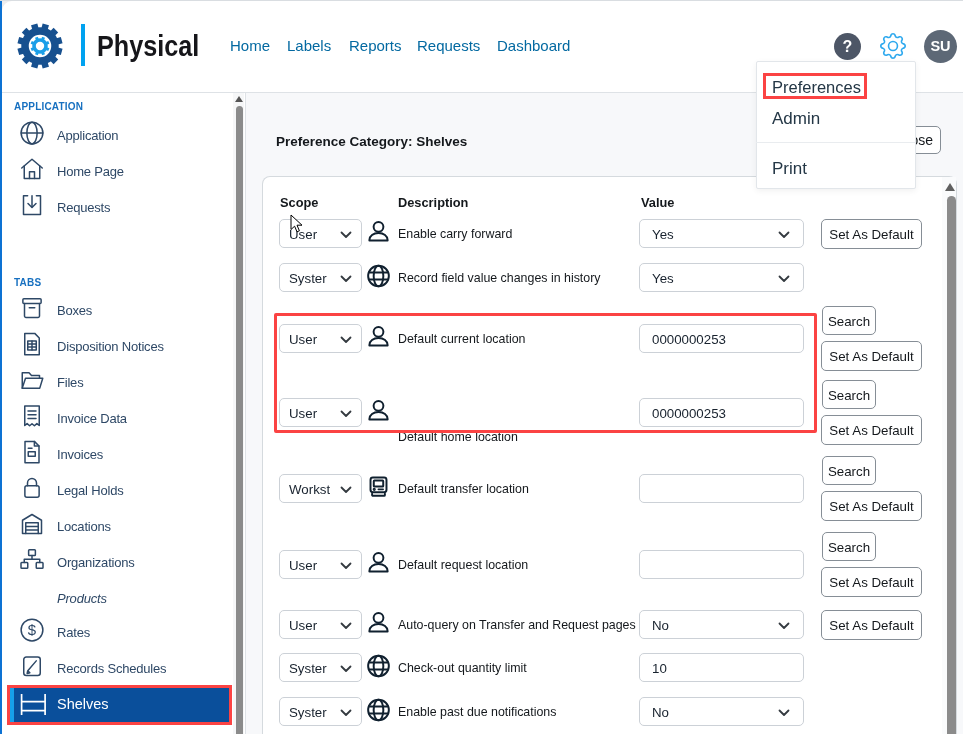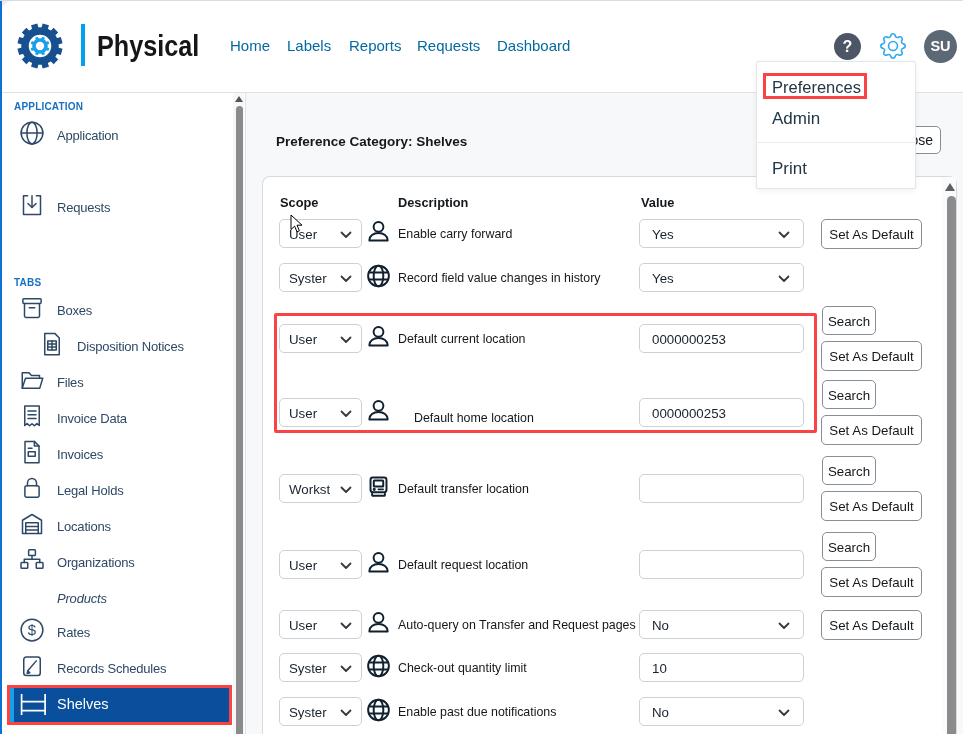--- a/index.html
+++ b/index.html
@@ -96,38 +96,46 @@
   <div id="sidebar-items" class="abs" style="left:0;top:0;width:963px;height:734px;">
   <div class="sechead" style="top:101px;">APPLICATION</div>
   <div class="sideitem" style="top:116.5px;">
         <span class="ic"><svg width="30" height="30" viewBox="0 0 24 24" fill="none" stroke="#2e4866" stroke-width="1.2" stroke-linecap="round" stroke-linejoin="round">
             <circle cx="12" cy="12" r="8.7"></circle>
             <ellipse cx="12" cy="12" rx="4.1" ry="8.7"></ellipse>
             <path d="M3.3 12 H20.7"></path>
           </svg></span>
         <span class="lb">Application</span>
       </div>
+  <div class="sideitem" style="top:152.5px;">
+        <span class="ic"><svg width="30" height="30" viewBox="0 0 24 24" fill="none" stroke="#2e4866" stroke-width="1.2" stroke-linecap="round" stroke-linejoin="round">
+            <path d="M3.8 11.2 L12 4.2 L20.2 11.2"></path>
+            <path d="M5.8 9.6 V19.5 H18.2 V9.6"></path>
+            <path d="M10 19.5 V14.2 H14 V19.5"></path>
+          </svg></span>
+        <span class="lb">Home Page</span>
+      </div>
   <div class="sideitem" style="top:188.5px;">
         <span class="ic"><svg width="30" height="30" viewBox="0 0 24 24" fill="none" stroke="#2e4866" stroke-width="1.2" stroke-linecap="round" stroke-linejoin="round">
             <path d="M8.5 4.5 H5.2 V19.5 H18.8 V4.5 H15.5"></path>
             <path d="M12 4.5 V13.6"></path>
             <path d="M8.8 10.8 L12 14 L15.2 10.8"></path>
           </svg></span>
         <span class="lb">Requests</span>
       </div>
   <div class="sechead" style="top:277px;">TABS</div>
   <div class="sideitem" style="top:292px;">
         <span class="ic"><svg width="30" height="30" viewBox="0 0 24 24" fill="none" stroke="#2e4866" stroke-width="1.2" stroke-linecap="round" stroke-linejoin="round">
             <rect x="4.7" y="4.5" width="14.6" height="3.8" rx="0.8"></rect>
             <path d="M6 8.3 V18.3 a1.2 1.2 0 0 0 1.2 1.2 H16.8 a1.2 1.2 0 0 0 1.2 -1.2 V8.3"></path>
             <path d="M9.8 11.8 H14.2"></path>
           </svg></span>
         <span class="lb">Boxes</span>
       </div>
-  <div class="sideitem" style="top:328px;margin-left:20px;">
+  <div class="sideitem" style="top:328px;">
         <span class="ic"><svg width="30" height="30" viewBox="0 0 24 24" fill="none" stroke="#2e4866" stroke-width="1.2" stroke-linecap="round" stroke-linejoin="round">
             <path d="M6.2 20.5 V3.5 H14.2 L17.8 7.2 V20.5 Z"></path>
             <rect x="8.6" y="9.6" width="6.8" height="7.2"></rect>
             <path d="M8.6 12 H15.4 M8.6 14.4 H15.4 M12 9.6 V16.8"></path>
           </svg></span>
         <span class="lb">Disposition Notices</span>
       </div>
   <div class="sideitem" style="top:364px;">
         <span class="ic"><svg width="30" height="30" viewBox="0 0 24 24" fill="none" stroke="#2e4866" stroke-width="1.2" stroke-linecap="round" stroke-linejoin="round">
             <path d="M4.2 18.5 V6.2 H9.6 L11.6 8.4 H18 V10.6"></path>
@@ -279,21 +287,21 @@
   <div class="sel" style="left:279px;top:398px;width:83px;">
         <span class="t" style="max-width:48px;overflow:hidden;">User</span>
         <span class="chev" style="left:60px;"><svg width="12" height="8" viewBox="0 0 12 8" fill="none" stroke="#343a40" stroke-width="1.8" stroke-linecap="round" stroke-linejoin="round">
             <path d="M1.5 1.5 L6 6 L10.5 1.5"></path>
           </svg></span>
       </div>
   <div class="abs dicon" style="top:412.5px;"><svg width="27" height="27" viewBox="0 0 24 24" fill="none" stroke="#10202f" stroke-width="1.75" stroke-linecap="round" stroke-linejoin="round">
           <circle cx="12" cy="7.4" r="4.35"></circle>
           <path d="M3.9 19.5 v-0.4 c0-3.7 3.5-6.2 8.1-6.2 s8.1 2.5 8.1 6.2 v0.4 z"></path>
         </svg></div>
-  <div class="abs desc" style="top:418px;margin-left:16px;">Default home location</div>
+  <div class="abs desc" style="top:437px;">Default home location</div>
   <div class="inp" style="top:398px;">
         <span class="t">0000000253</span>
       </div>
   <div class="btn" style="left:822px;top:380px;width:54px;height:29px;">
         <span>Search</span>
       </div>
   <div class="btn" style="left:821px;top:415px;width:101px;height:30px;">
         <span>Set As Default</span>
       </div>
   <div class="sel" style="left:279px;top:474px;width:83px;">

